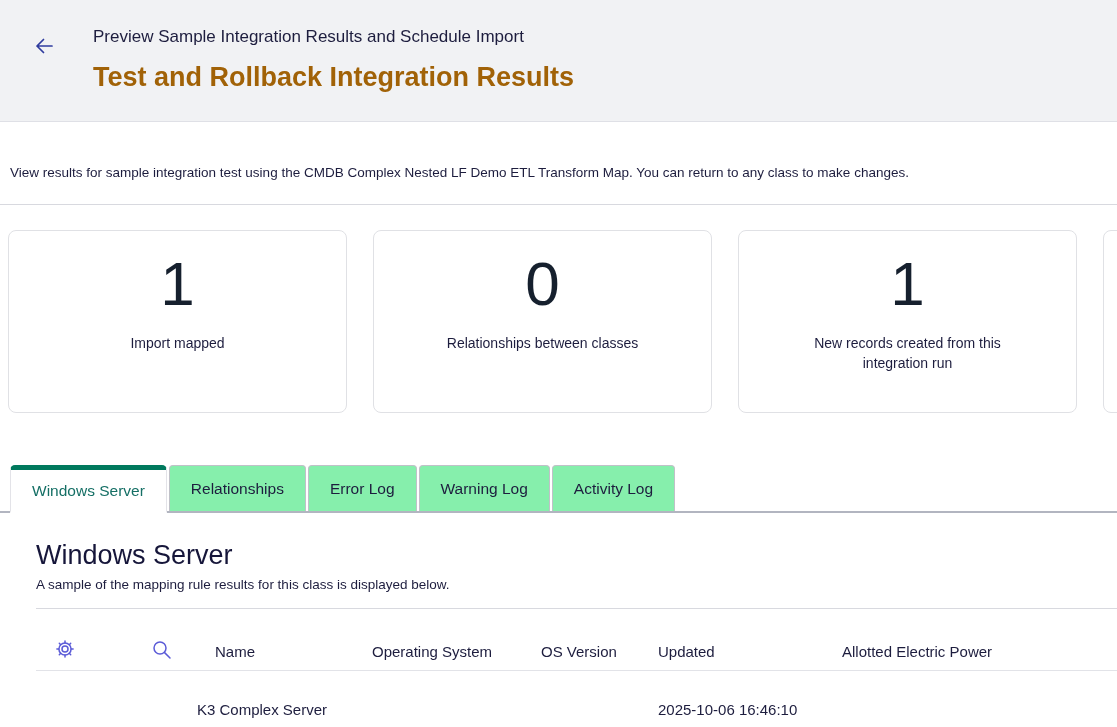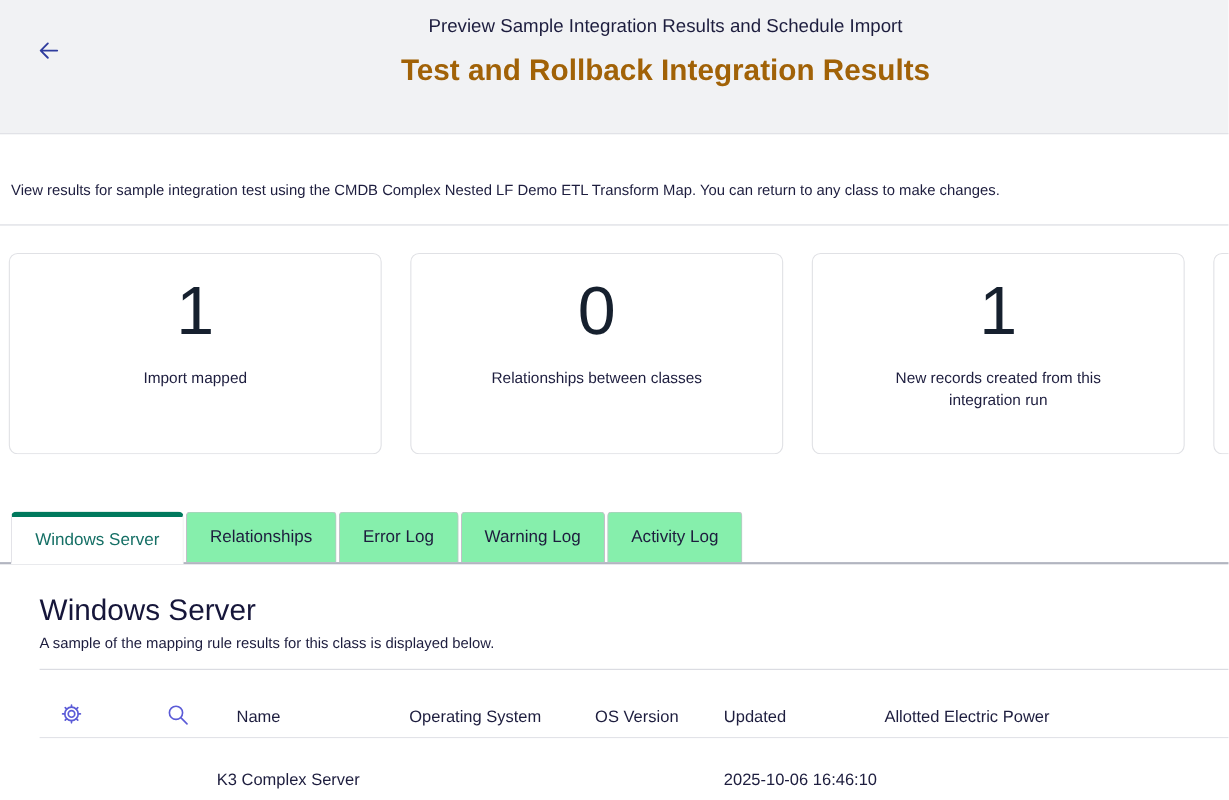--- a/index.html
+++ b/index.html
@@ -18,21 +18,21 @@
     background: #f1f2f4;
     border-bottom: 1px solid #dfe0e6;
   }
   .back-btn {
     position: absolute;
     left: 31px; top: 33px;
     width: 26px; height: 26px;
     display: flex; align-items: center; justify-content: center;
     background: transparent; border: none; cursor: pointer;
   }
-  .header-text { padding: 11px 0 0 93px; text-align: center; }
+  .header-text { padding: 24px 0 0 93px; }
   .breadcrumb {
     font-size: 17px;
     line-height: 26px;
     color: #1d1d3e;
   }
   .page-title {
     margin-top: 11px;
     font-size: 27px;
     font-weight: 700;
     line-height: 32px;
@@ -162,21 +162,21 @@
     background: transparent; border: none; cursor: pointer;
     display: flex; align-items: center; justify-content: center;
   }
   .gear-btn   { left: 17px; }   
   .search-btn { left: 113px; }  
 
   .h-name     { left: 179px; }  
   .h-os       { left: 336px; }  
   .h-osv      { left: 505px; }  
   .h-updated  { left: 622px; }  
-  .h-power    { left: 768px; }  
+  .h-power    { left: 806px; }  
   .h-allotted { left: 1084px; text-align: center; } 
 
   .table-row {
     position: relative;
     height: 60px;
   }
   .table-row .cell {
     position: absolute;
     top: 28px;
     font-size: 15px;

